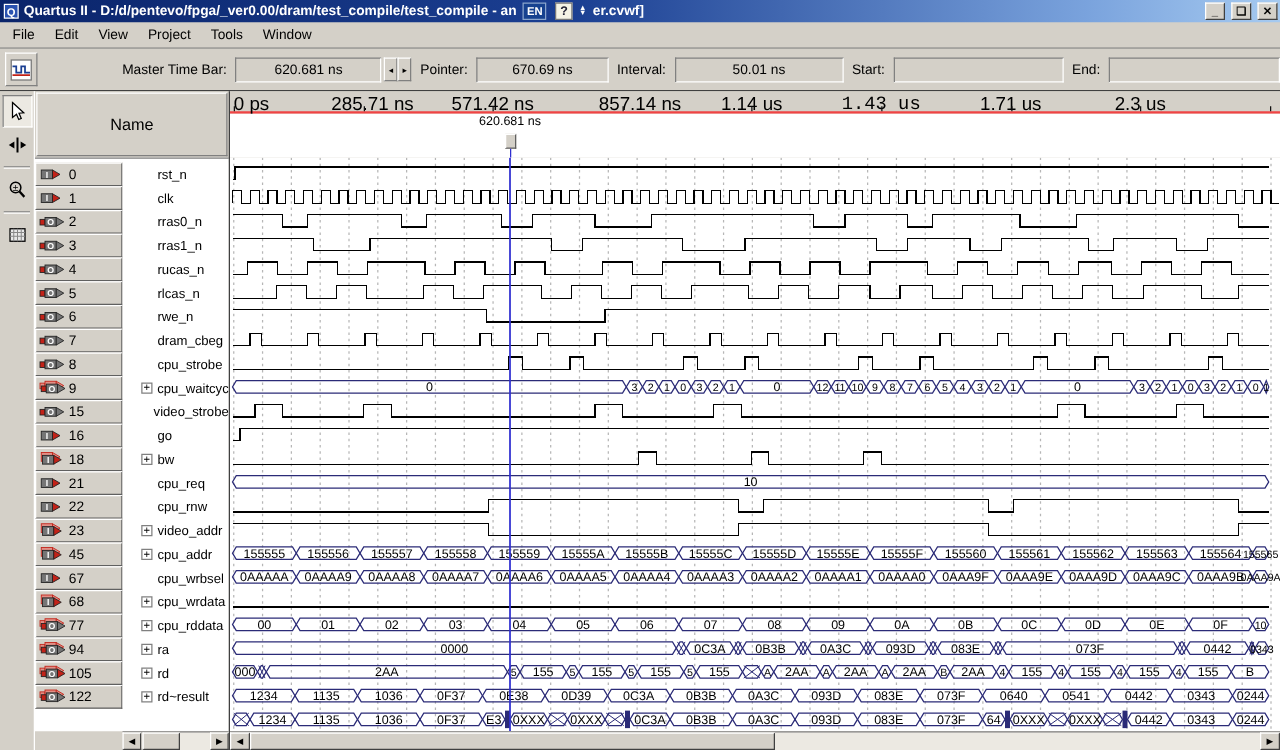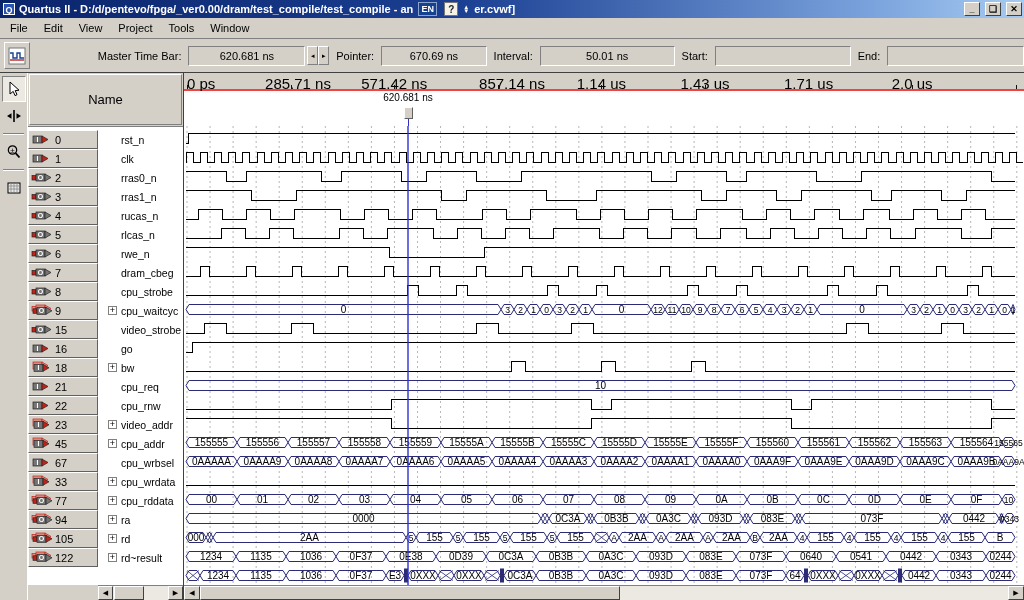--- a/index.html
+++ b/index.html
@@ -42,21 +42,21 @@
   .tool-btn.active{border:1px solid;border-color:#808080 #fff #fff #808080;background:#ece9e2;}
   .tool-sep{height:2px;margin:4px 3px;border-top:1px solid #808080;border-bottom:1px solid #fff;}
   .namepanel{width:155px;display:flex;flex-direction:column;background:#d4d0c8;}
   .name-header{height:53px;padding:1px;}
   .name-header-cell{height:100%;border:1px solid;border-color:#fff #808080 #808080 #fff;
     display:flex;align-items:center;justify-content:center;font-size:13px;}
   .name-rows{height:459px;background:#fff;padding-top:3px;overflow:hidden;border-top:1px solid #808080;}
   .name-row{height:19px;display:flex;align-items:stretch;}
   .id-btn{width:70px;background:#d4d0c8;border:1px solid;border-color:#fff #606060 #606060 #fff;
     display:flex;align-items:center;gap:2px;padding-left:2px;font-size:11px;}
-  .name-cell{flex:1;display:flex;align-items:center;font-size:10.5px;background:#fff;padding-left:10px;white-space:nowrap;overflow:hidden;}
+  .name-cell{flex:1;display:flex;align-items:center;font-size:10.5px;background:#fff;padding-left:15px;white-space:nowrap;overflow:hidden;}
   .plus-slot{width:13px;display:flex;align-items:center;}
   .plusbox{width:9px;height:9px;border:1px solid #808080;background:#fff;font-size:9px;line-height:7px;
     text-align:center;color:#000;}
   
   .hscroll{height:15px;position:relative;background:#ece9e2;border-top:1px solid #808080;}
   .sbtn{position:absolute;top:0;width:16px;height:14px;background:#d4d0c8;border:1px solid;
     border-color:#fff #404040 #404040 #fff;font-size:7px;display:flex;align-items:center;justify-content:center;color:#000;}
   .thumb{position:absolute;top:0;height:14px;background:#d4d0c8;border:1px solid;
     border-color:#fff #404040 #404040 #fff;}
   .name-scroll{margin-left:70px;width:85px;}
@@ -444,21 +444,21 @@
         </div>
         <div class="name-row">
           <div class="id-btn">
             <svg width="22" height="13" viewBox="0 0 22 13">
               <rect x="2" y="1" width="9" height="7" fill="#e28f86" stroke="#c22218" stroke-width="0.7"></rect>
               <polygon points="11,1 17,4.5 11,8" fill="#e28f86" stroke="#c22218" stroke-width="0.7"></polygon>
               <rect x="3" y="3.3" width="9" height="7" fill="#757575" stroke="#222" stroke-width="0.7"></rect>
               <polygon points="12,3.3 18,6.8 12,10.3" fill="#c22218" stroke="#222" stroke-width="0.7"></polygon>
               <text x="7.5" y="9.4" font-size="7" font-weight="bold" fill="#fff" text-anchor="middle">I</text>
             </svg>
-            <span>33</span>
+            <span>68</span>
           </div>
           <div class="name-cell">
             <span class="plus-slot">
               <span class="plusbox">+</span>
             </span>
             <span>cpu_wrdata</span>
           </div>
         </div>
         <div class="name-row">
           <div class="id-btn">
@@ -553,25 +553,25 @@
         <span class="ruler-label" style="left: 3px;">0 ps</span>
         <span class="ruler-tick" style="left: 3px;"></span>
         <span class="ruler-label" style="left: 114px; transform: translateX(-50%);">285.71 ns</span>
         <span class="ruler-tick" style="left: 106.6px;"></span>
         <span class="ruler-label" style="left: 210.2px; transform: translateX(-50%);">571.42 ns</span>
         <span class="ruler-tick" style="left: 210.2px;"></span>
         <span class="ruler-label" style="left: 328px; transform: translateX(-50%);">857.14 ns</span>
         <span class="ruler-tick" style="left: 313.8px;"></span>
         <span class="ruler-label" style="left: 417.4px; transform: translateX(-50%);">1.14 us</span>
         <span class="ruler-tick" style="left: 417.4px;"></span>
-        <span class="ruler-label" style="left: 521px; transform: translateX(-50%);">1.43 us</span>
+        <span class="ruler-label" style="left: 521px; transform: translateX(-50%); font-family: Liberation Mono, monospace;">1.43 us</span>
         <span class="ruler-tick" style="left: 521px;"></span>
         <span class="ruler-label" style="left: 624.6px; transform: translateX(-50%);">1.71 us</span>
         <span class="ruler-tick" style="left: 624.6px;"></span>
-        <span class="ruler-label" style="left: 728.2px; transform: translateX(-50%);">2.0 us</span>
+        <span class="ruler-label" style="left: 728.2px; transform: translateX(-50%);">2.3 us</span>
         <span class="ruler-tick" style="left: 728.2px;"></span>
         <span class="ruler-label" style="left: 881px; transform: translateX(-100%); margin-top: 16px;">2.29 us</span>
         <span class="ruler-tick" style="left: 831.8px;"></span>
       </div>
     <div class="marker-strip">
       <span class="marker-label" id="markerLabel" style="left: 224px;">620.681 ns</span>
       <span class="handle" id="markerHandle" style="left: 220px;"></span>
       <span class="handle-line" id="markerHandleLine" style="left: 224px; top: 28px; height: 7px; background: rgb(47, 47, 208);"></span>
     </div>
     <svg id="waveSvg" width="841" height="459">

